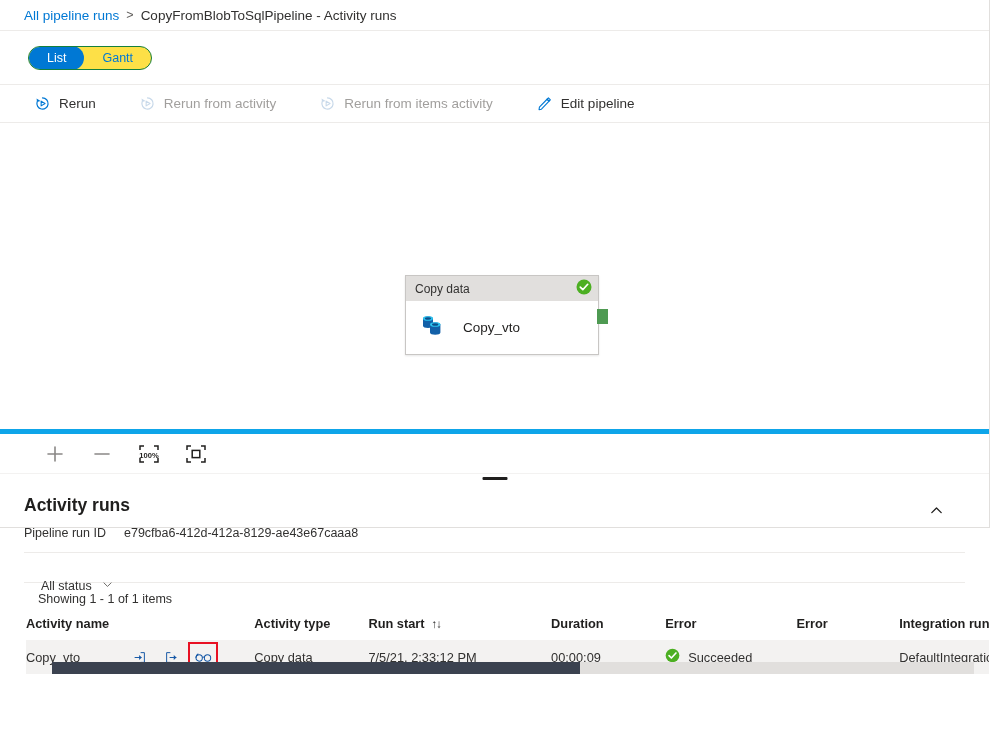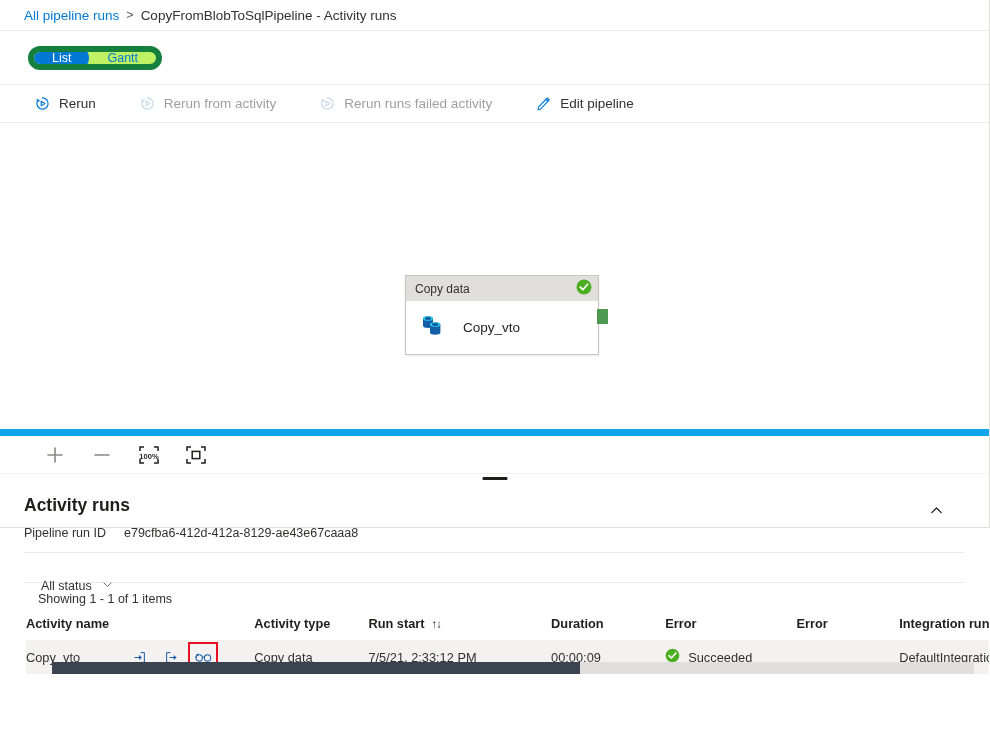--- a/index.html
+++ b/index.html
@@ -41,23 +41,23 @@
     padding: 16px 0 0 24px;
     letter-spacing: -0.1px;
     flex: 0 0 auto;
   }
 
   
   .pivot-wrap { padding: 15px 0 0 28px; flex: 0 0 auto; }
   .pivot {
     display: inline-flex; align-items: center;
     height: 24px;
-    border: 6px solid #15803d;
+    border: 1px solid #15803d;
     border-radius: 12px;
-    background: #bef264;
+    background: #fde047;
     overflow: hidden;
   }
   .pivot-item {
     height: 24px; line-height: 24px;
     padding: 0 18px;
     font-size: 12.5px;
     color: #0078d4;
     cursor: pointer;
     border-radius: 12px;
     white-space: nowrap;
@@ -126,21 +126,21 @@
   .node-port {
     position: absolute;
     left: 597px; top: 186px;
     width: 11px; height: 15px;
     background: #4e9a52;
   }
 
   
   .canvas-tools {
     flex: 0 0 44px;
-    border-top: 7px solid #0ea5e9;
+    border-top: 5px solid #0ea5e9;
     display: flex; align-items: center;
     padding-left: 40px;
     gap: 17px;
   }
   .ctool {
     width: 30px; height: 30px;
     display: flex; align-items: center; justify-content: center;
     cursor: pointer;
   }
 
@@ -330,21 +330,21 @@
     </div>
 
     <div class="cmd disabled">
       <span>
         <svg width="17" height="17" viewBox="0 0 20 20">
           <path d="M10 3.4a6.6 6.6 0 1 1-6.3 4.6" fill="none" stroke="#c8d9ea" stroke-width="1.4" stroke-linecap="round"></path>
           <path d="M3.0 4.0 L3.6 8.3 L7.7 7.2 Z" fill="#c8d9ea"></path>
           <path d="M8.4 7.2 L13.0 10 L8.4 12.8 Z" fill="none" stroke="#c8d9ea" stroke-width="1.3" stroke-linejoin="round"></path>
         </svg>
       </span>
-      <span>Rerun runs failed activity</span>
+      <span>Rerun from items activity</span>
     </div>
 
 
     <div class="cmd">
       <span>
         <svg width="17" height="17" viewBox="0 0 20 20">
           <path d="M4.0 14.4 L13.0 5.0 L15.4 7.3 L6.4 16.7 L3.6 17.2 Z" fill="none" stroke="#0078d4" stroke-width="1.3" stroke-linejoin="round"></path>
           <path d="M13.0 5.0 L14.6 3.4 L16.9 5.8 L15.4 7.3 Z" fill="none" stroke="#0078d4" stroke-width="1.3" stroke-linejoin="round"></path>
         </svg>
       </span>

